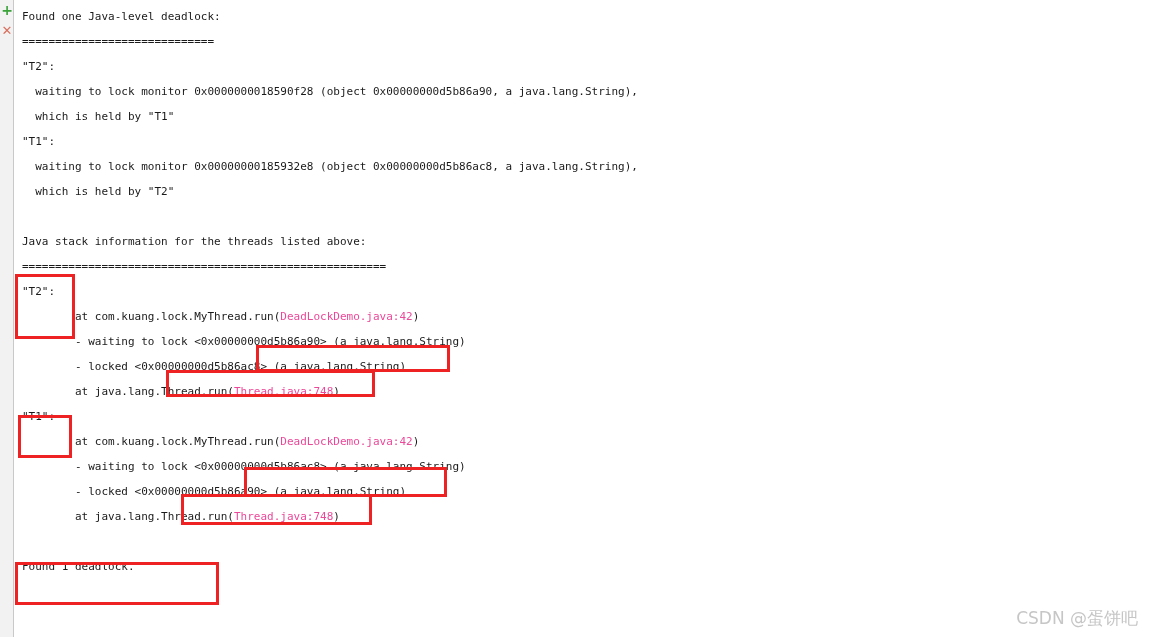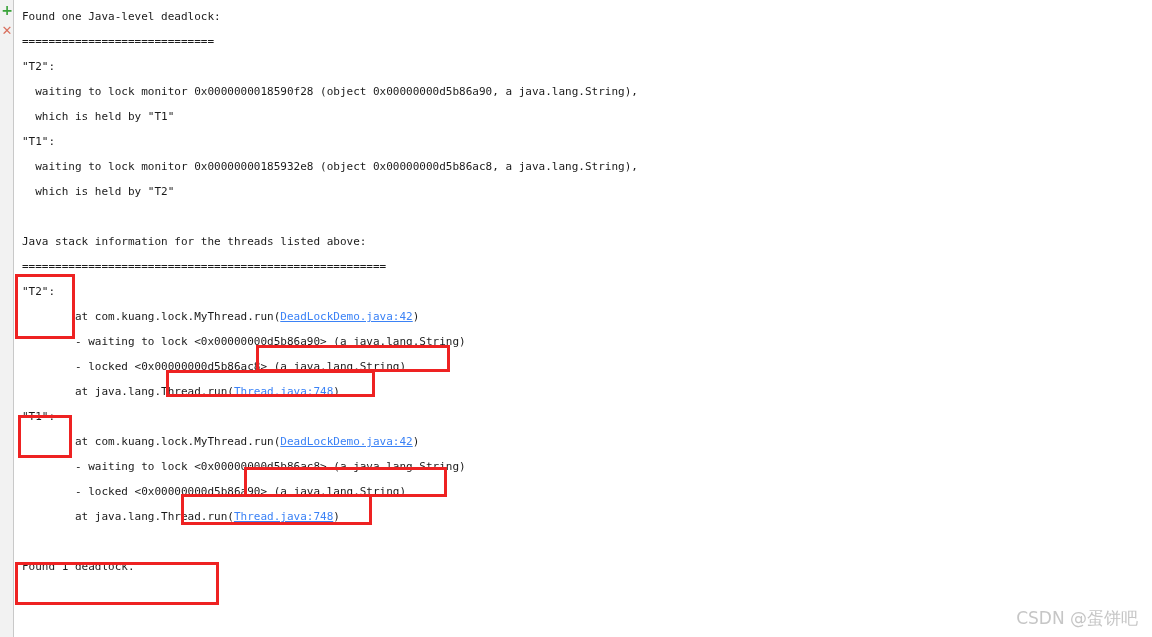--- a/index.html
+++ b/index.html
@@ -59,22 +59,21 @@
     line-height: 25px;
     color: #1a1a1a;
     white-space: pre;
     letter-spacing: 0px;
   }
   .line {
     height: 25px;
     white-space: pre;
   }
   .lnk {
-    color: #3b82f6;
-    text-decoration: underline;
+    color: #ec4899;
   }
 
   
   .anno-box {
     position: absolute;
     border: 3px solid #ee2222;
     box-sizing: border-box;
     pointer-events: none;
     background: transparent;
   }

